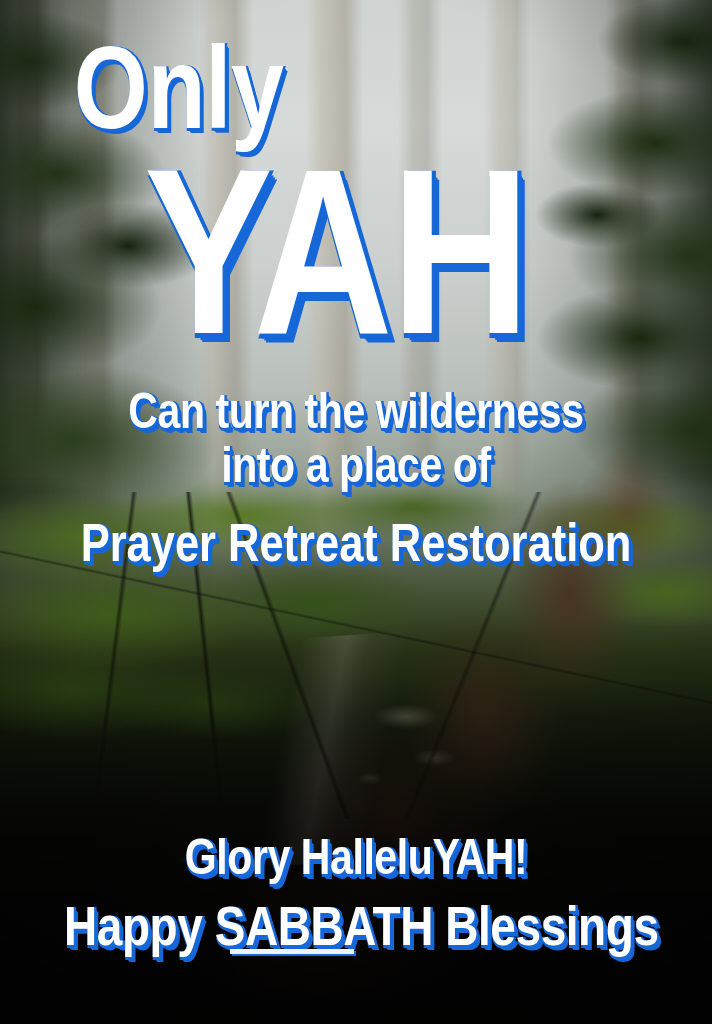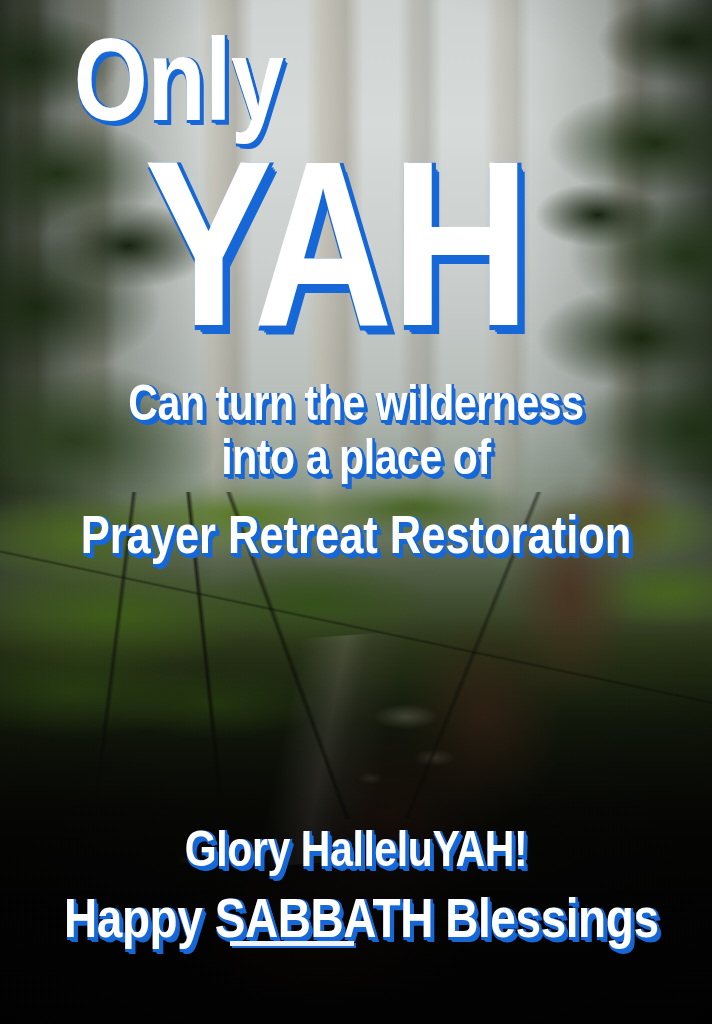--- a/index.html
+++ b/index.html
@@ -141,20 +141,21 @@
   .bg-vignette {
     background:
       radial-gradient(ellipse 120% 85% at 50% 38%, rgba(0,0,0,0) 45%, rgba(0,0,0,.45) 100%),
       linear-gradient(to bottom, rgba(0,0,0,0) 60%, rgba(0,0,0,.55) 82%, rgba(0,0,0,.8) 100%);
   }
 
   
   .overlay {
     position: absolute;
     inset: 0;
+    margin-top: 8px;
   }
 
   .poster-text {
     position: absolute;
     left: 0; right: 0;
     text-align: center;
     color: #ffffff;
     font-family: "Liberation Sans Narrow", "Liberation Sans", sans-serif;
     font-weight: bold;
     white-space: nowrap;

